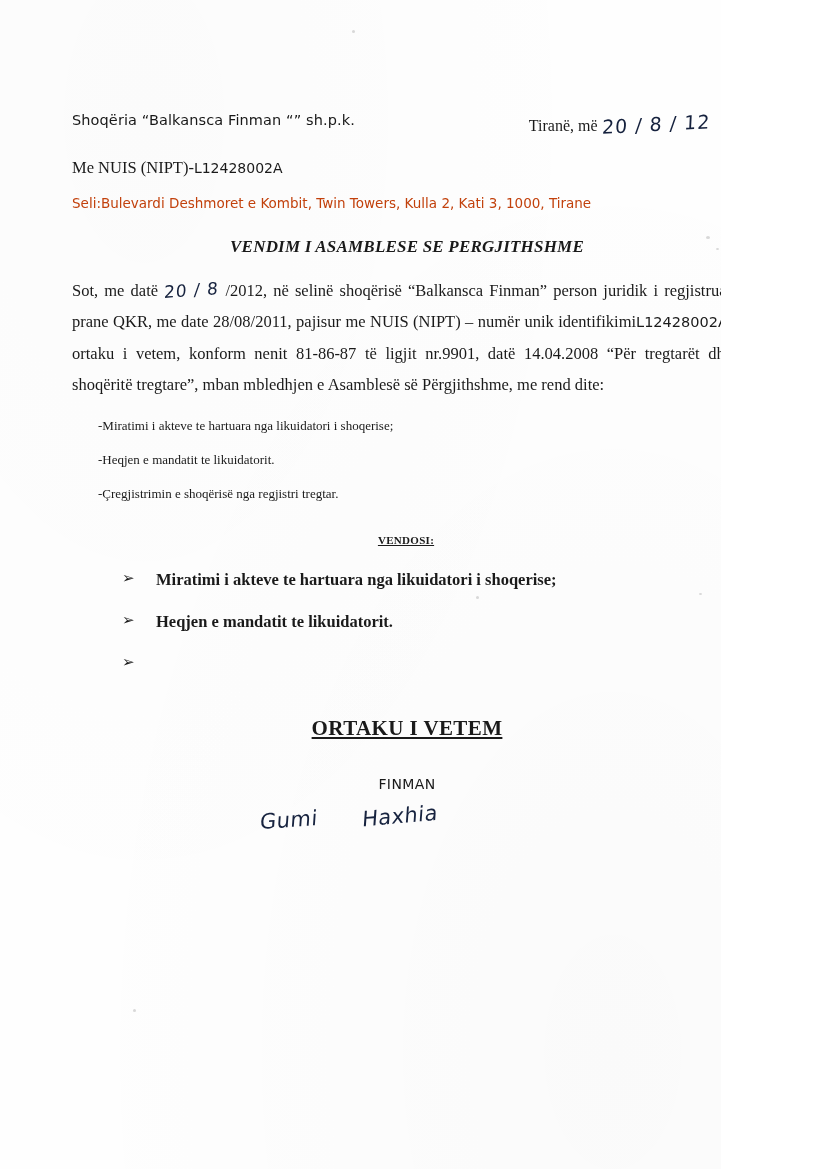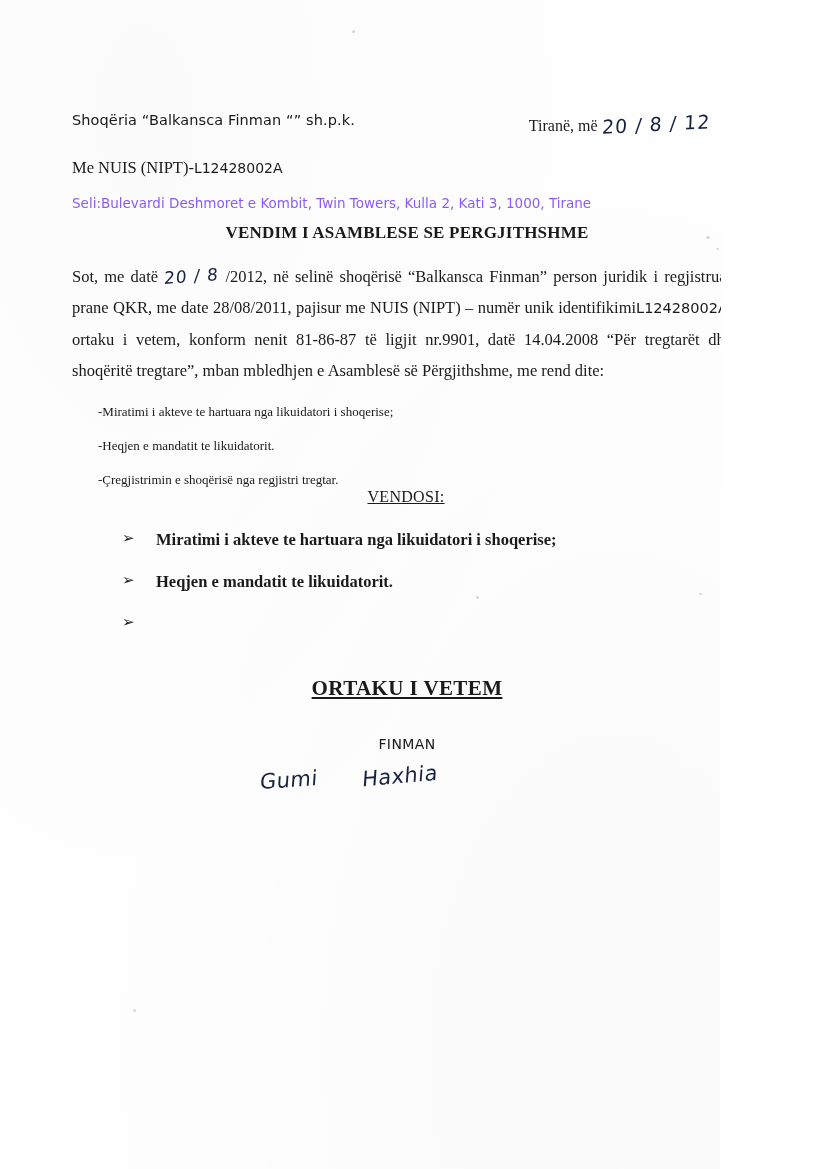--- a/index.html
+++ b/index.html
@@ -70,29 +70,30 @@
     font-size: 16.5px;
   }
   .nuis .code {
     font-family: "DejaVu Sans", sans-serif;
     font-size: 14px;
   }
   .seat {
     margin-top: 17px;
     font-family: "DejaVu Sans", sans-serif;
     font-size: 13.5px;
-    color: #8b5cf6;
+    color: #c2410c;
   }
   .doc-title {
-    margin-top: 12px;
+    margin-top: 26px;
     text-align: center;
     font-weight: bold;
     font-size: 17px;
     letter-spacing: 0.2px;
     padding-left: 10px;
+    font-style: italic;
   }
   .body-par {
     margin-top: 18px;
     font-size: 16.5px;
     line-height: 31px;
     text-align: justify;
     text-justify: inter-word;
   }
   .body-par .code {
     font-family: "DejaVu Sans", sans-serif;
@@ -104,23 +105,24 @@
   }
   .agenda-item {
     margin-top: 18px;
     padding-left: 26px;
   }
   .verify {
     margin-top: 56px;
     font-size: 16.5px;
   }
   .decided {
+    margin-top: 32px;
     text-align: center;
-    font-weight: normal;
-    font-size: 16px;
+    font-weight: bold;
+    font-size: 11px;
     letter-spacing: 0.3px;
     padding-left: 8px;
   }
   .decided span {
     text-decoration: underline;
   }
   .res-list {
     margin-top: 24px;
     padding-left: 50px;
   }

